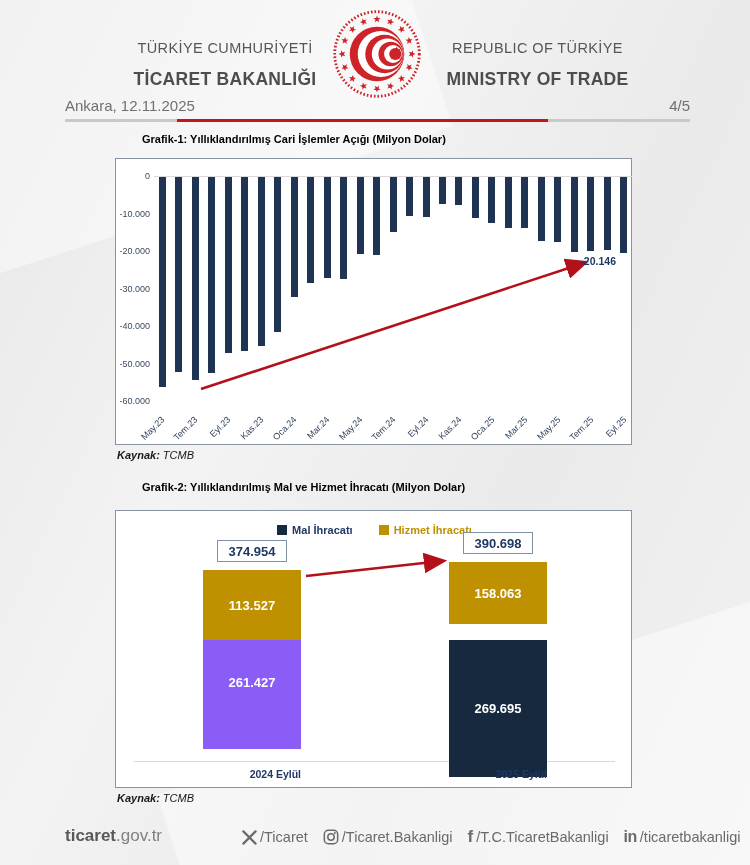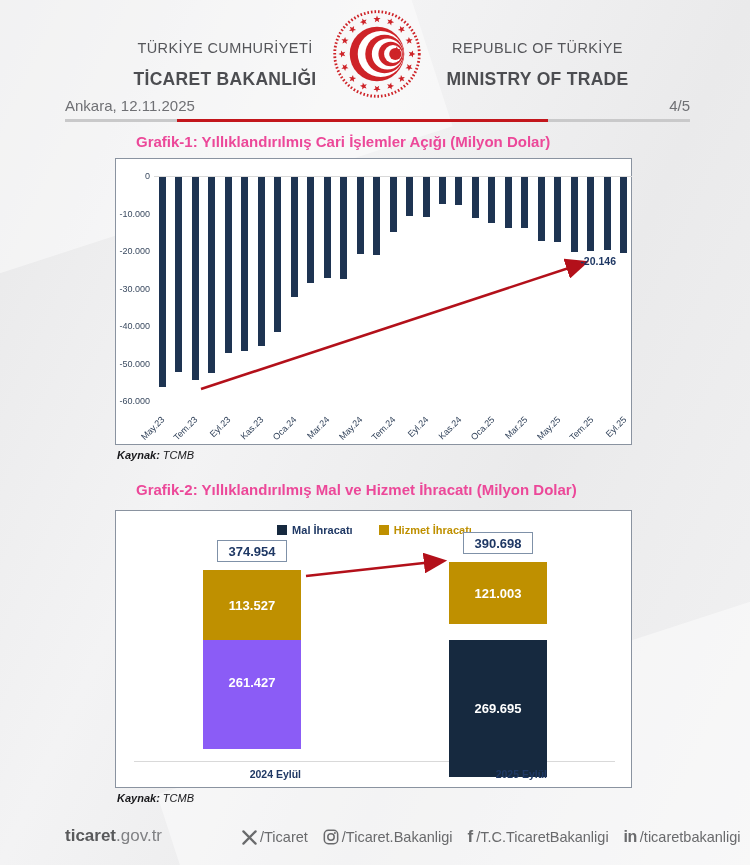--- a/index.html
+++ b/index.html
@@ -19,21 +19,21 @@
   .hdr-left{left:75px;top:40px;width:300px;}
   .hdr-right{left:395px;top:40px;width:285px;}
   .logo{position:absolute;left:330px;top:7px;width:94px;height:94px;}
 
   .meta-date{position:absolute;left:65px;top:97px;font-size:15px;color:#6f7074;}
   .meta-page{position:absolute;right:60px;top:97px;font-size:15px;color:#6f7074;}
   .rule{position:absolute;left:65px;top:119px;width:625px;height:3px;background:#c9c9ca;}
   .rule-red{position:absolute;left:112px;top:0;width:371px;height:3px;background:#c3161c;}
 
   
-  .card-title{position:absolute;left:136px;font-size:15px;font-weight:bold;color:#ec4899;}
+  .card-title{position:absolute;left:142px;font-size:11px;font-weight:bold;color:#000000;}
   .chart-box{position:absolute;left:115px;width:517px;background:#ffffff;border:1px solid #8a93a0;box-sizing:border-box;}
   #box1{top:158px;height:287px;}
   #box2{top:510px;height:278px;}
   .kaynak{position:absolute;left:117px;font-size:11px;color:#17171a;font-style:italic;}
   .kaynak b{font-weight:bold;}
 
   
   .ytick{position:absolute;width:33px;text-align:right;font-size:9px;color:#3a4a60;}
   .zero-line{position:absolute;left:38px;top:17px;width:478px;height:1px;background:#d9d9d9;}
   .c1bar{position:absolute;width:7px;background:#1E3452;top:18px;}
@@ -204,21 +204,21 @@
         <path d="M0,0 L9,4 L0,8 Z" fill="#B3101A"></path>
       </marker>
     </defs>
     <line x1="190" y1="65" x2="326" y2="50" stroke="#B3101A" stroke-width="2.6" marker-end="url(#ah2)"></line>
   </svg>
 <div class="seg" style="left: 87px; width: 98px; top: 105px; height: 133px; background: #8b5cf6;">261.427</div>
     <div class="seg" style="left: 87px; width: 98px; top: 59px; height: 70px; background: rgb(191, 144, 0);">113.527</div>
     <div class="total-box" style="left: 101px; width: 70px; top: 29px;">374.954</div>
     <div class="c2xlab" style="left: 87px;">2024 Eylül</div>
     <div class="seg" style="left: 333px; width: 98px; top: 129px; height: 137px; background: rgb(22, 41, 63);">269.695</div>
-    <div class="seg" style="left: 333px; width: 98px; top: 51px; height: 62px; background: rgb(191, 144, 0);">121.003</div>
+    <div class="seg" style="left: 333px; width: 98px; top: 51px; height: 62px; background: rgb(191, 144, 0);">158.063</div>
     <div class="total-box" style="left: 347px; width: 70px; top: 21px;">390.698</div>
     <div class="c2xlab" style="left: 333px;">2025 Eylül</div>
   </div>
 <div class="kaynak" style="top:792px;">
   <b>Kaynak:</b>
   <span>TCMB</span>
 </div>
 
 <div class="site"><b>ticaret</b><span>.gov.tr</span></div>
 

